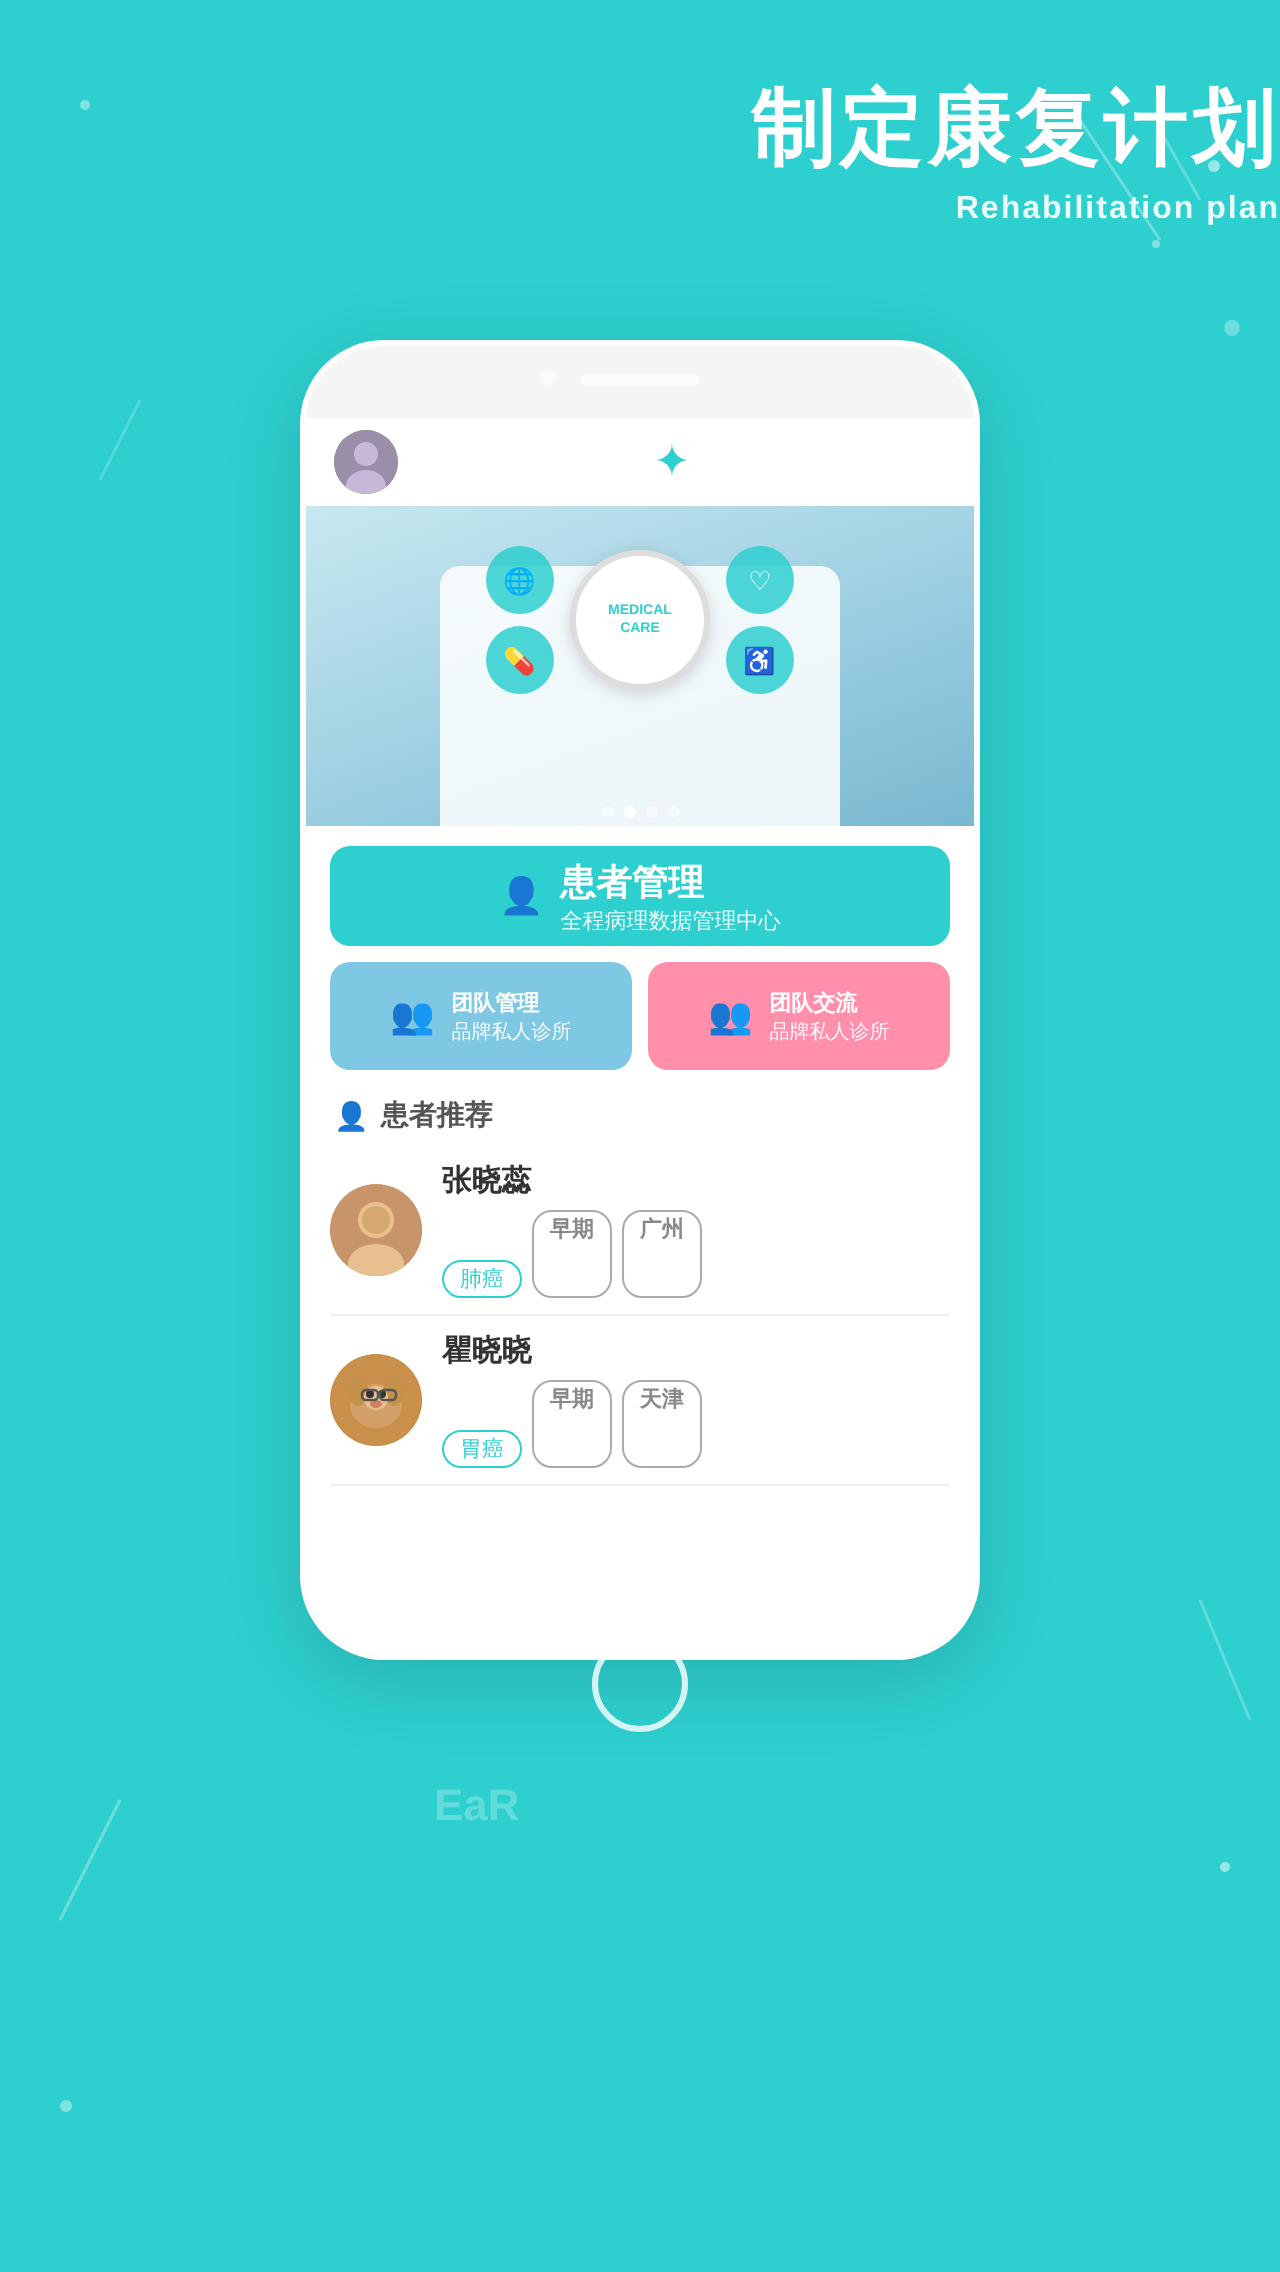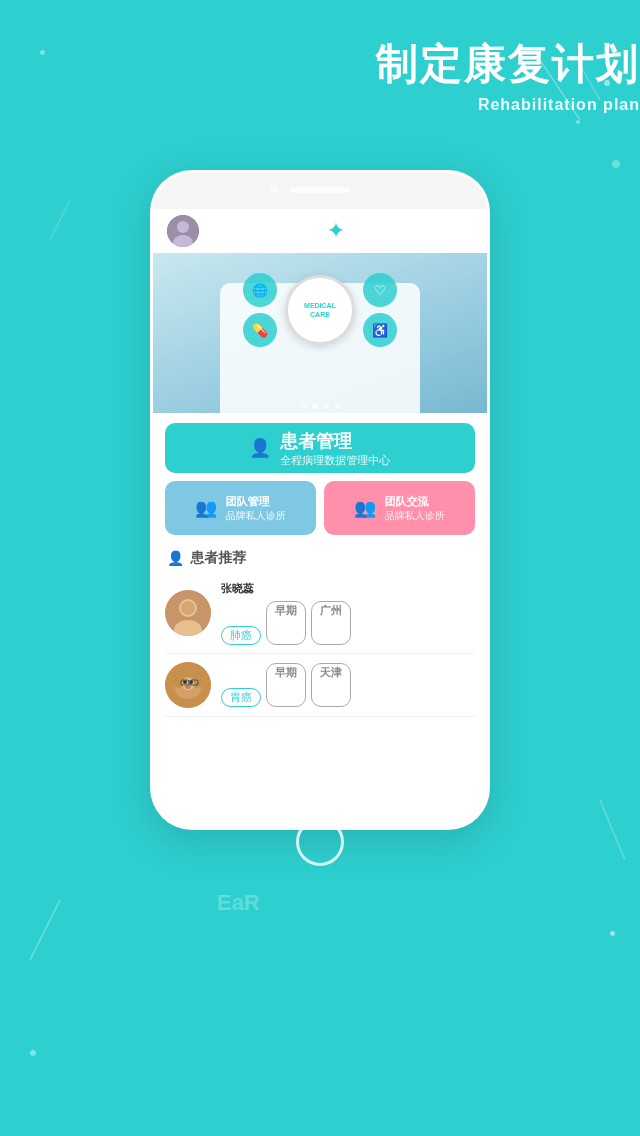--- a/index.html
+++ b/index.html
@@ -298,21 +298,21 @@
       align-items: center;
       justify-content: center;
       font-size: 22px;
     }
     .patient-avatar.p1 { background: linear-gradient(135deg, #e8a87c, #d4885c); }
     .patient-avatar.p2 { background: linear-gradient(135deg, #c8b89a, #b8a88a); }
     .patient-avatar.p3 { background: linear-gradient(135deg, #d4a06a, #c49050); }
 
     .patient-info { flex: 1; }
     .patient-name {
-      font-size: 11px;
+      font-size: 15px;
       font-weight: bold;
       color: #333;
       margin-bottom: 5px;
     }
     .patient-tags {
       display: flex;
       gap: 5px;
       flex-wrap: wrap;
     }
     .tag {
@@ -473,20 +473,21 @@
               <circle cx="20" cy="20" r="2" fill="#333"></circle>
               <circle cx="26" cy="20" r="2" fill="#333"></circle>
               <ellipse cx="23" cy="25" rx="3" ry="2" fill="#d08060"></ellipse>
 
               <rect x="16" y="18" width="8" height="5" rx="2" fill="none" stroke="#555" stroke-width="1.2"></rect>
               <rect x="25" y="18" width="8" height="5" rx="2" fill="none" stroke="#555" stroke-width="1.2"></rect>
               <line x1="24" y1="20" x2="25" y2="20" stroke="#555" stroke-width="1"></line>
             </svg>
           </div>
           <div class="patient-info">
+            <div class="patient-name">瞿晓晓</div>
             <div class="patient-tags">
               <span class="tag teal">胃癌</span>
               <span class="tag gray">早期</span>
               <span class="tag gray">天津</span>
             </div>
           </div>
         </div>
       </div>
 
     </div>

